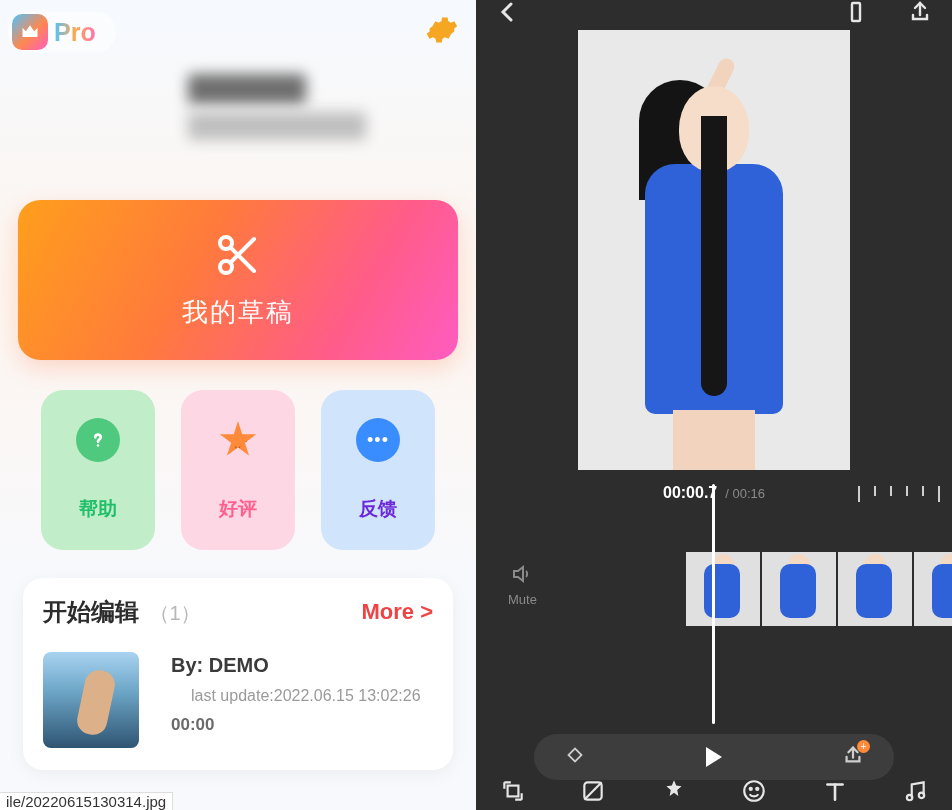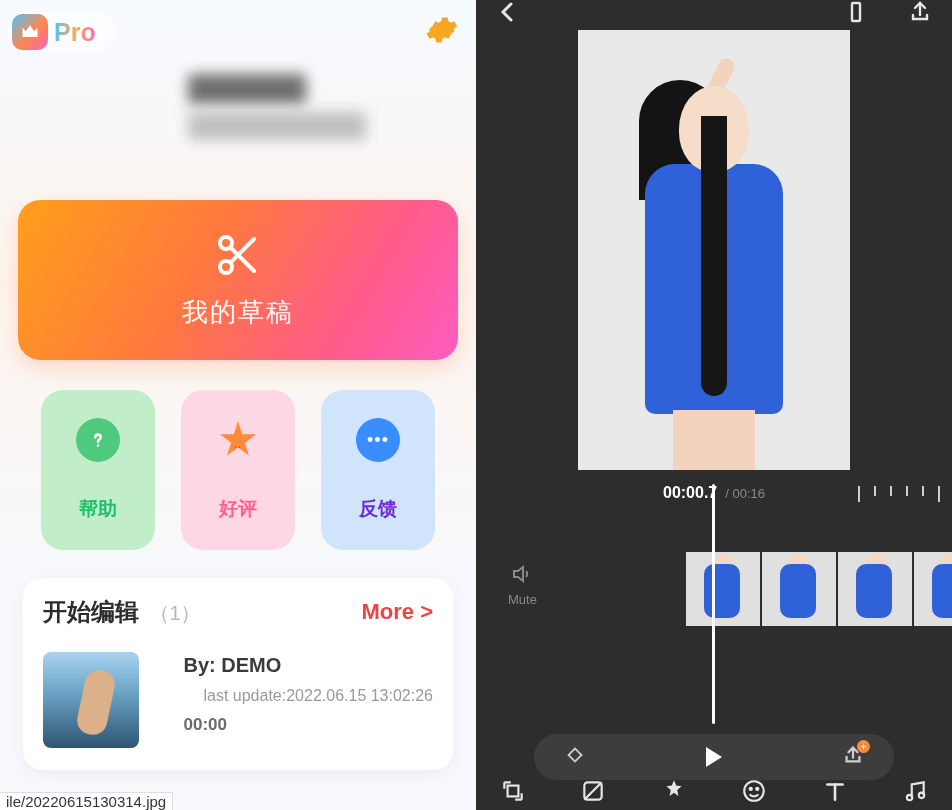--- a/index.html
+++ b/index.html
@@ -104,21 +104,21 @@
   margin:28px auto 0;width:430px;
   background:#fff;border-radius:20px;
   padding:18px 20px 22px;
   box-shadow:0 4px 18px rgba(0,0,0,.05);
 }
 .drafts-head{display:flex;align-items:center;justify-content:space-between;}
 .drafts-title{font-size:24px;font-weight:700;color:#2c2c2c;}
 .drafts-count{font-size:20px;color:#b7b7b7;margin-left:6px;font-weight:500;}
 .more-link{font-size:22px;color:#ef4444;font-weight:600;}
 
-.draft-row{display:flex;gap:22px;margin-top:24px;justify-content:space-between;}
+.draft-row{display:flex;gap:32px;margin-top:24px;}
 .thumb{
   width:96px;height:96px;border-radius:8px;overflow:hidden;flex-shrink:0;
   background:linear-gradient(180deg,#a9d3f0 0%,#6ea7c8 40%,#2f5472 100%);
   position:relative;
 }
 .thumb::after{
   content:"";position:absolute;left:38px;top:18px;width:30px;height:65px;
   background:#dcb18a;border-radius:14px;
   transform:rotate(12deg);
 }

